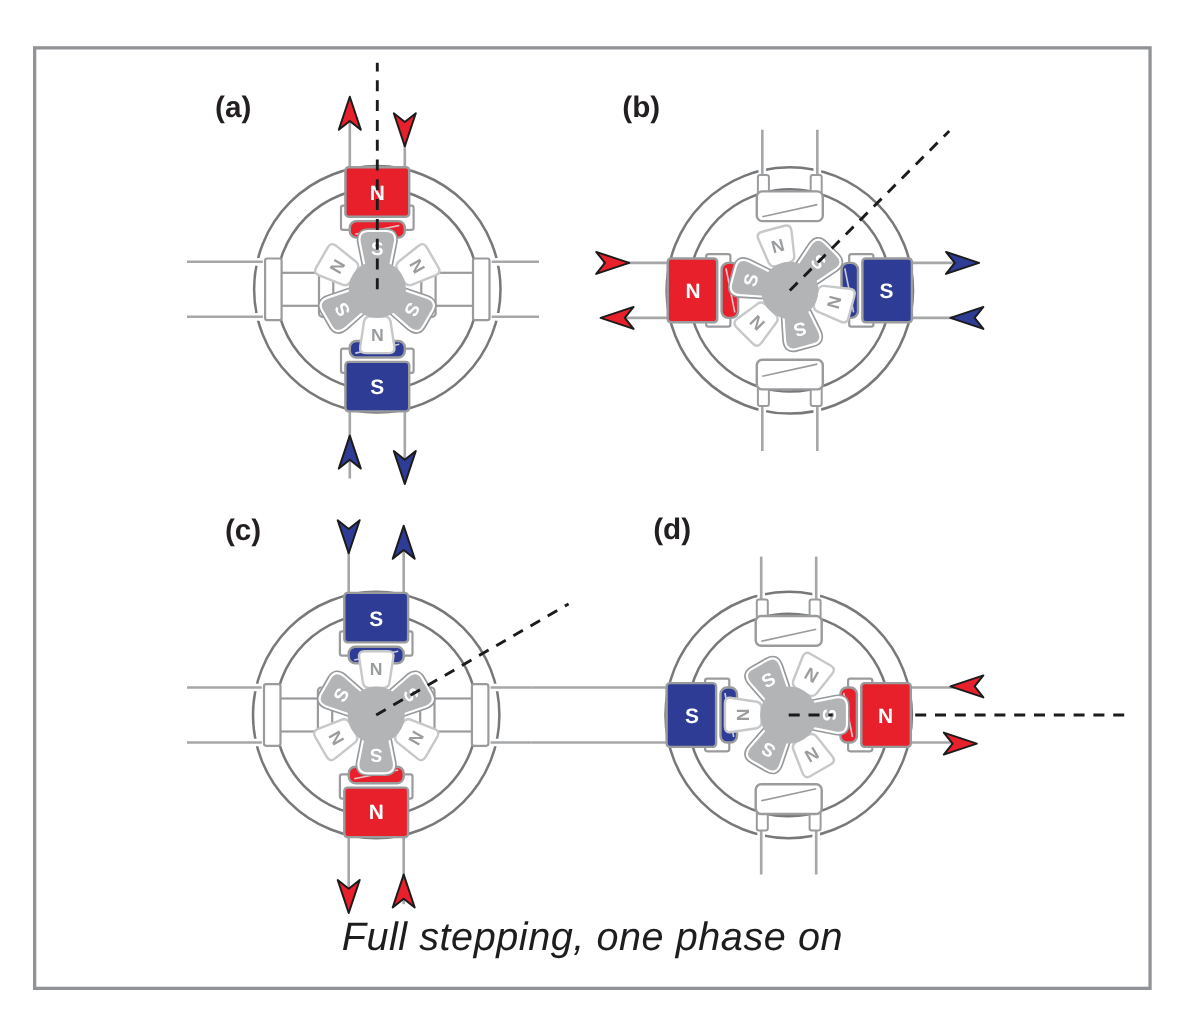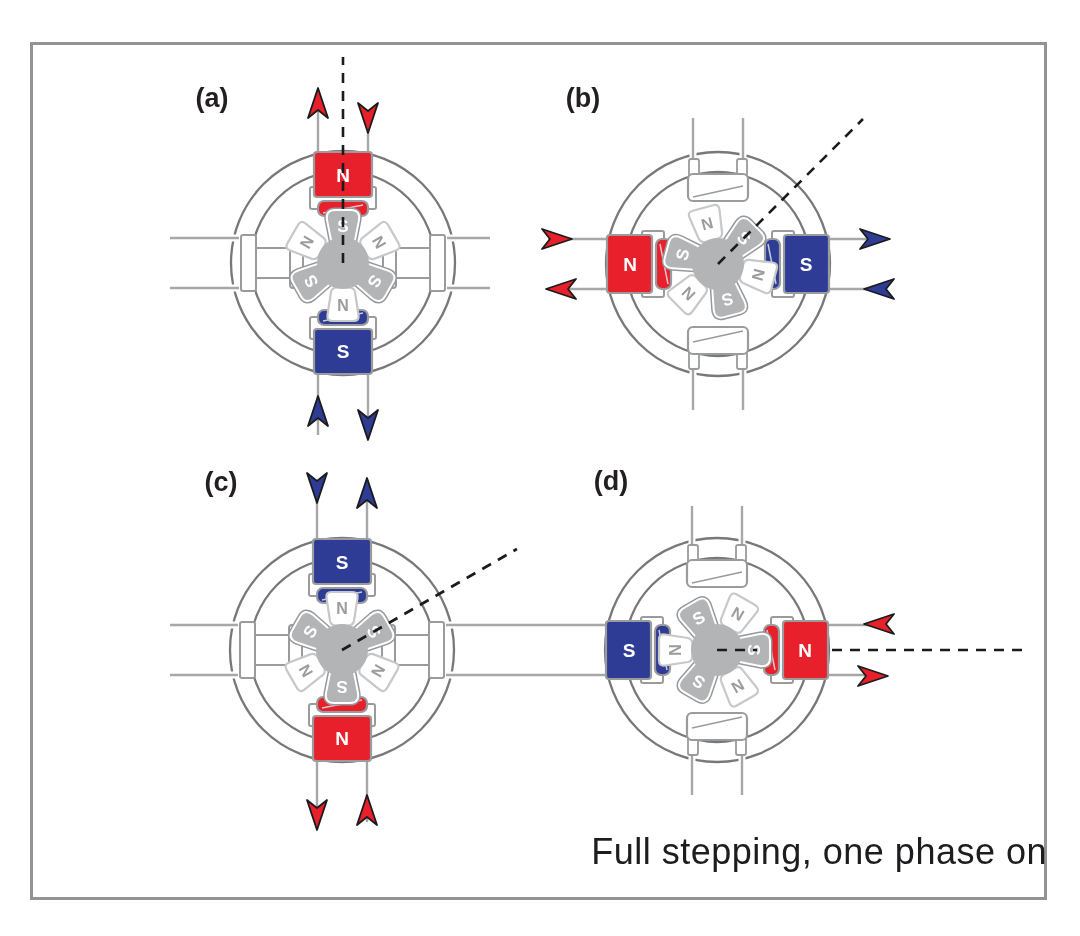--- a/index.html
+++ b/index.html
@@ -1,20 +1,20 @@
 <!DOCTYPE html>
 <html><head>
 <meta charset="utf-8">
 <style>
   html,body{margin:0;padding:0;background:#ffffff;}
   body{width:1080px;height:936px;position:relative;font-family:"Liberation Sans",sans-serif;overflow:hidden;}
   .frame{position:absolute;left:30px;top:42px;width:1011px;height:852px;border:3px solid #919396;background:#ffffff;}
   #diagram{position:absolute;left:0;top:0;}
-  .caption{position:absolute;left:30px;top:831px;width:1017px;text-align:right;
-           font-size:36px;color:#1d1d1f;letter-spacing:0.5px;}
+  .caption{position:absolute;left:30px;top:831px;width:1017px;text-align:center;
+           font-style:italic;font-size:36px;color:#1d1d1f;letter-spacing:0.5px;}
 </style>
 </head>
 <body>
 
 <div class="frame"></div>
 
 <svg id="diagram" width="1080" height="936" viewBox="0 0 1080 936">
     <g transform="translate(343 263)">
       <circle r="112" fill="none" stroke="#77787a" stroke-width="2.3"></circle>
       <circle r="92" fill="none" stroke="#77787a" stroke-width="2.3"></circle>

